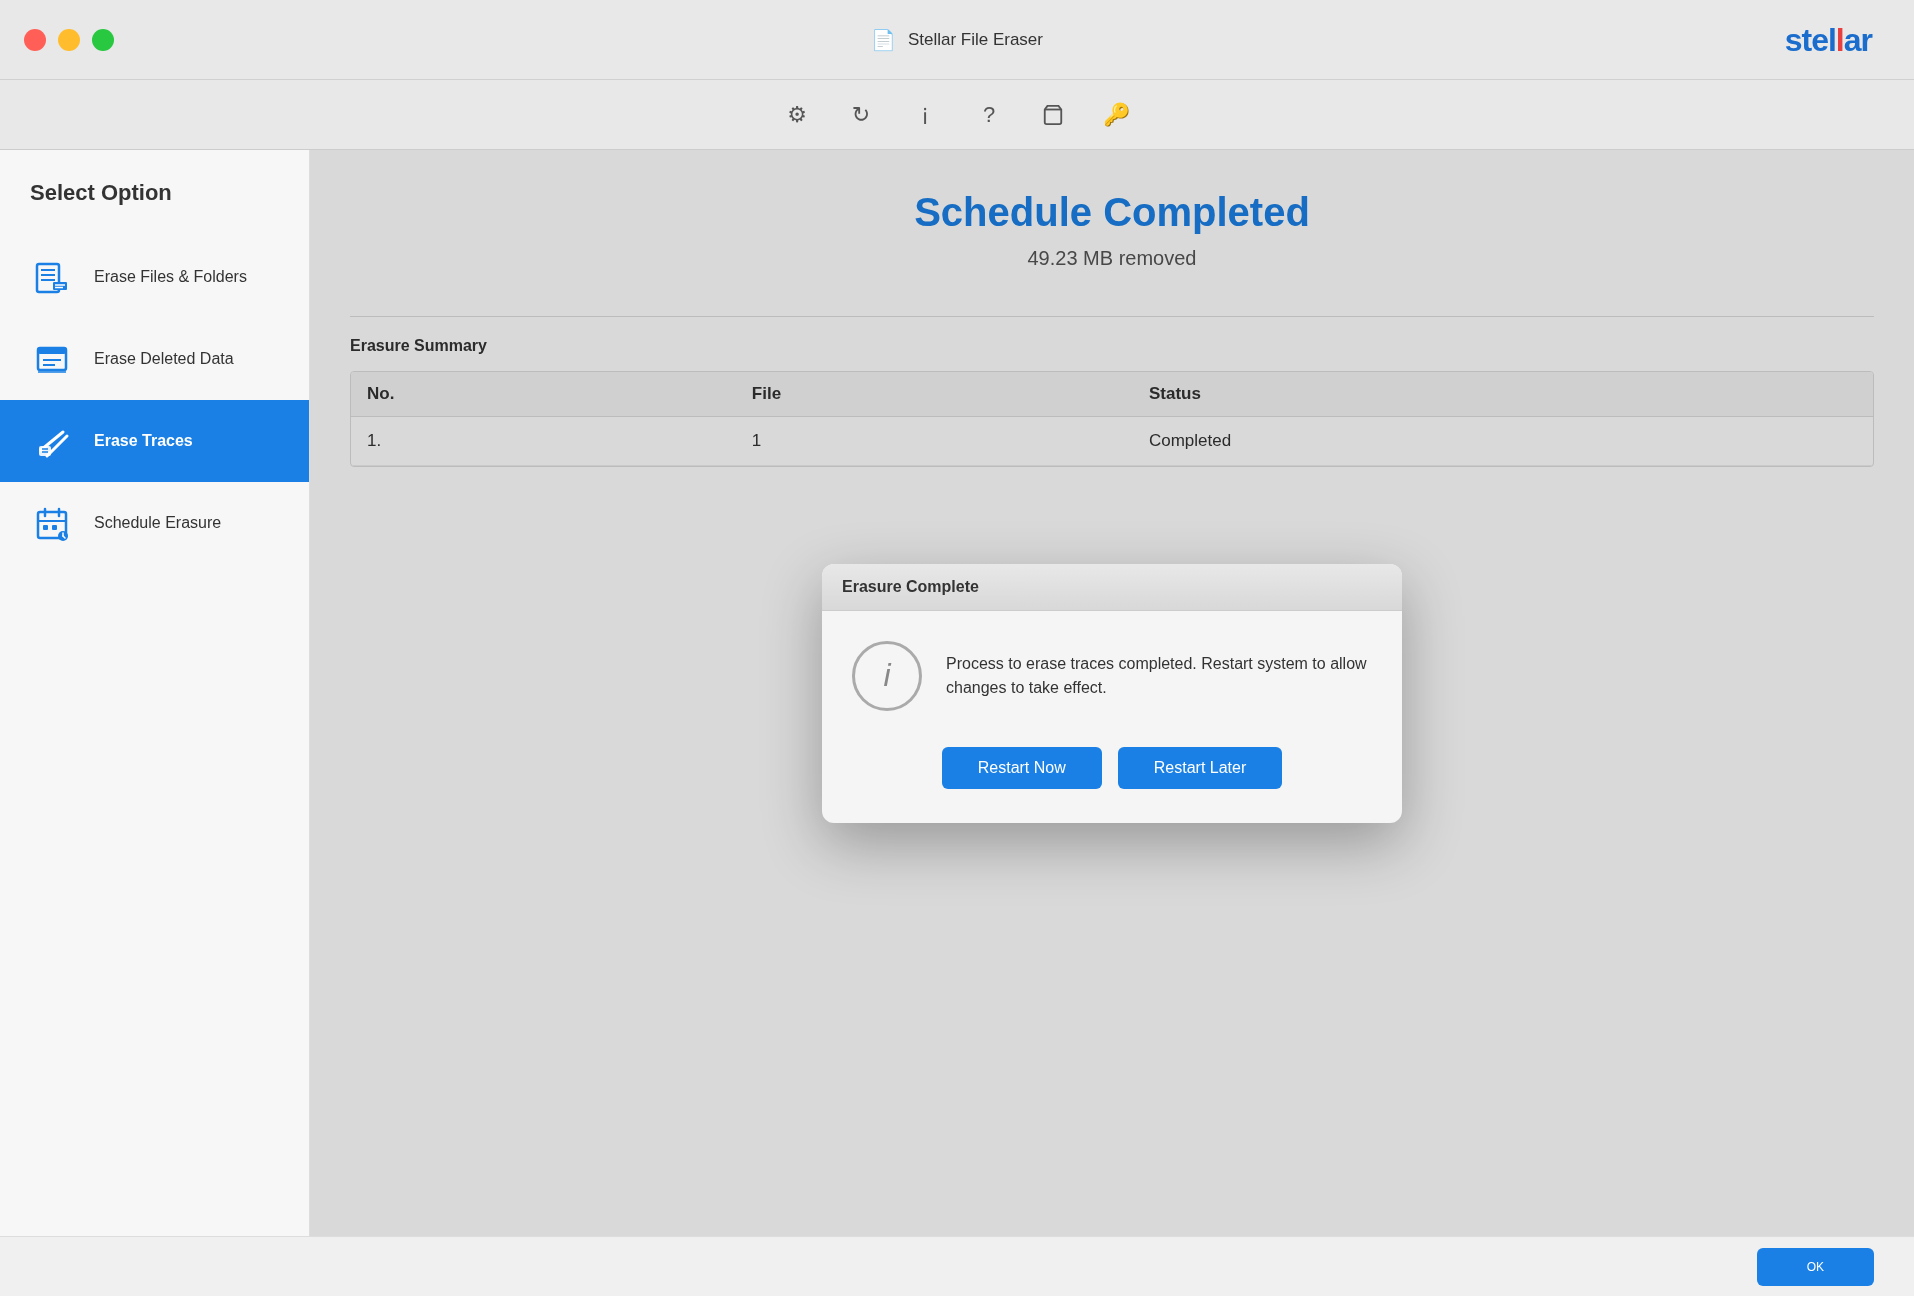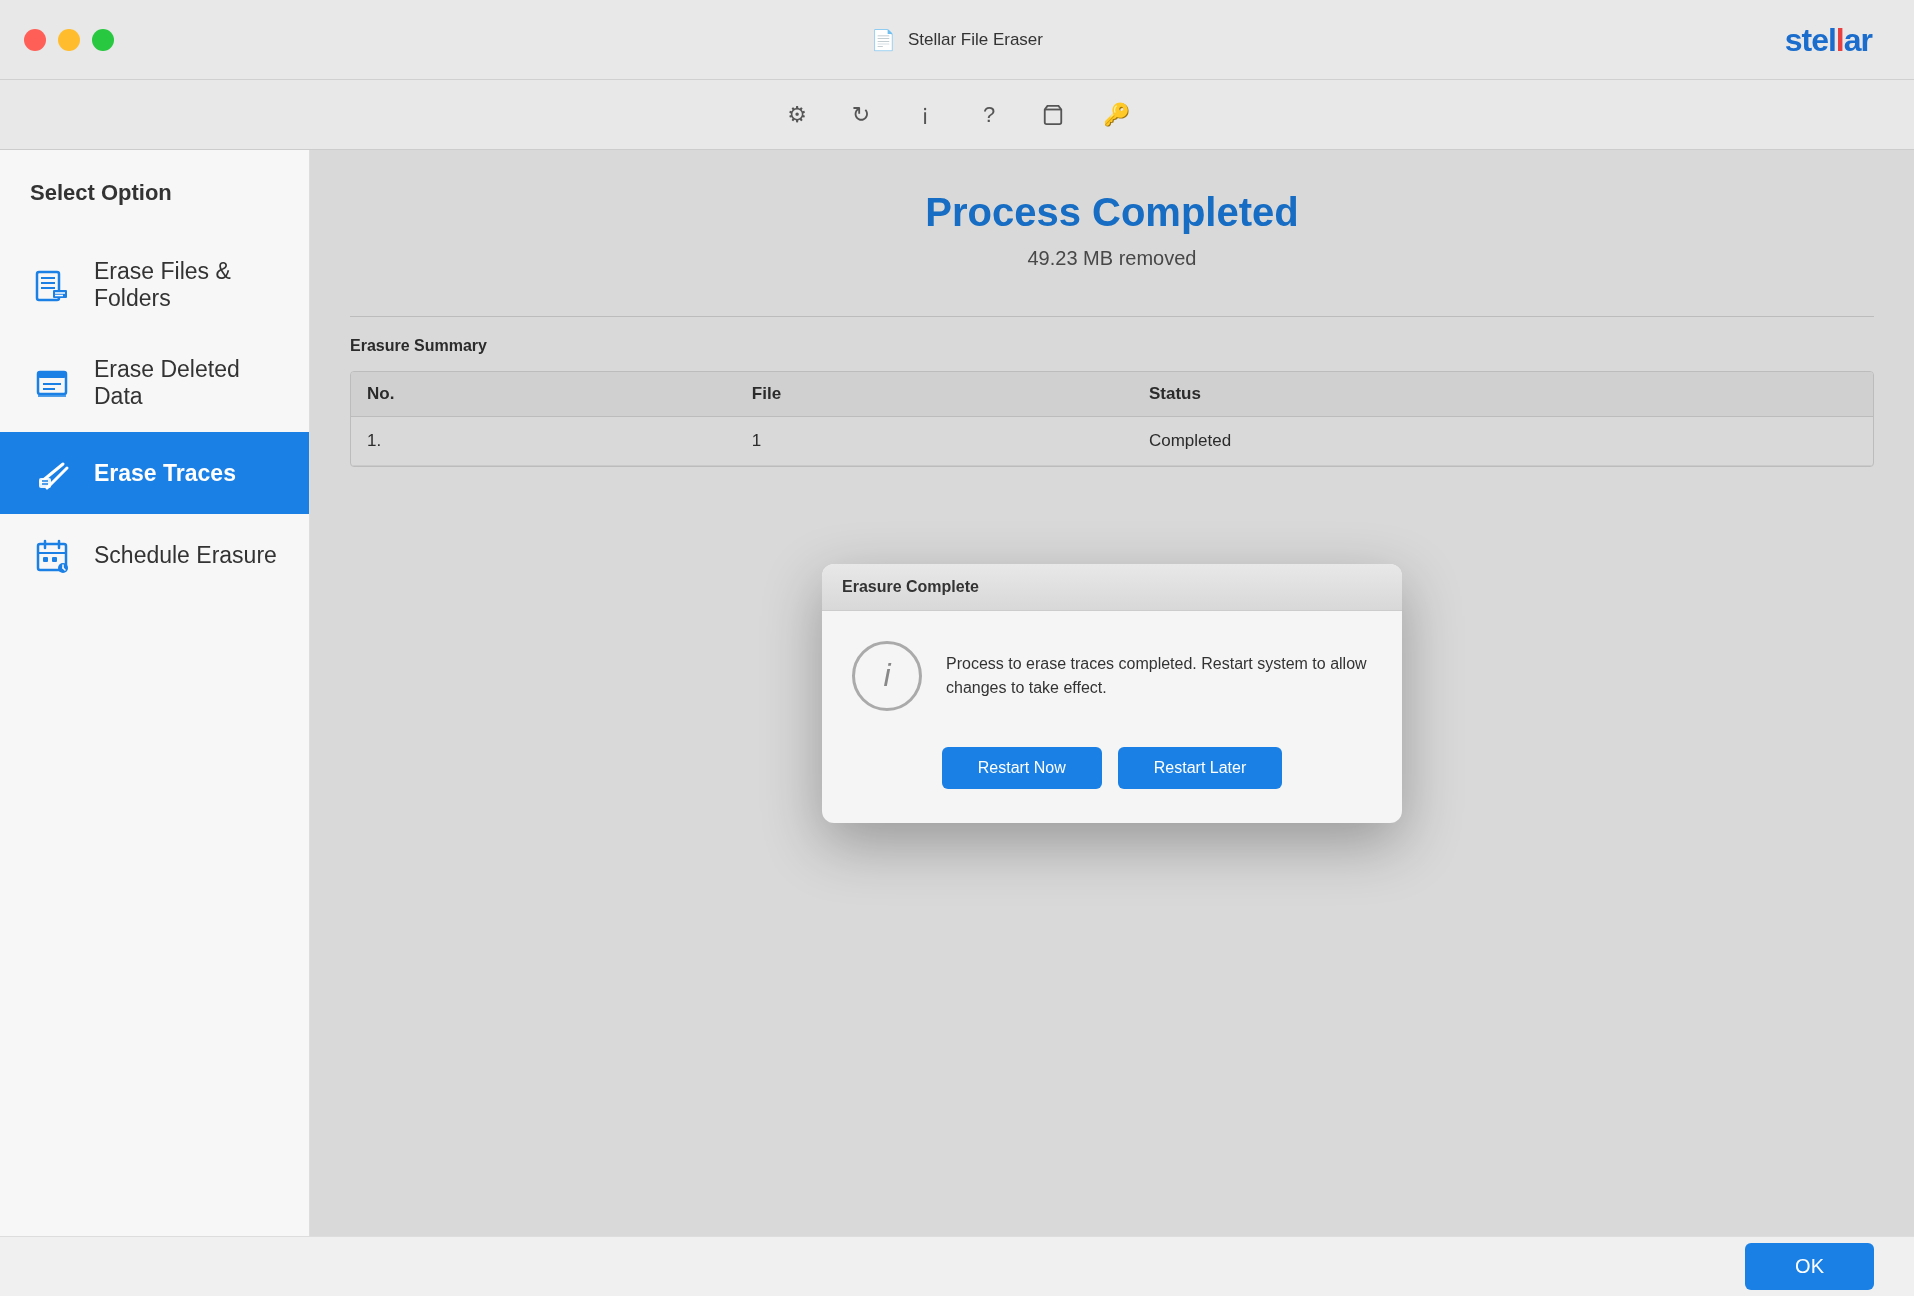--- a/index.html
+++ b/index.html
@@ -150,21 +150,21 @@
       display: flex;
       align-items: center;
       justify-content: center;
     }
 
     .sidebar-item.active .sidebar-item-icon {
       color: white;
     }
 
     .sidebar-item-label {
-      font-size: 23px;
+      font-size: 16px;
       font-weight: 500;
       color: #333;
     }
 
     
     .content {
       flex: 1;
       background: white;
       padding: 40px 40px 20px 40px;
       position: relative;
@@ -236,21 +236,21 @@
       justify-content: flex-end;
       padding: 0 40px;
     }
 
     .ok-button {
       background: #1a80e5;
       color: white;
       border: none;
       border-radius: 6px;
       padding: 12px 50px;
-      font-size: 20px;
+      font-size: 12px;
       font-weight: 500;
       cursor: pointer;
     }
 
     
     .dialog-overlay {
       position: absolute;
       top: 0; left: 0; right: 0; bottom: 0;
       background: rgba(0,0,0,0.15);
       display: flex;
@@ -413,21 +413,21 @@
           <circle cx="30" cy="32" r="5" fill="#1a80e5"></circle>
           <line x1="30" y1="29" x2="30" y2="32" stroke="white" stroke-width="1.5" stroke-linecap="round"></line>
           <line x1="30" y1="32" x2="32" y2="34" stroke="white" stroke-width="1.5" stroke-linecap="round"></line>
         </svg>
       </div>
       <span class="sidebar-item-label">Schedule Erasure</span>
     </div>
   </div>
 
   <div class="content">
-    <h1 class="process-title">Process Completed</h1>
+    <h1 class="process-title">Schedule Completed</h1>
     <p class="process-subtitle">49.23 MB removed</p>
 
     <hr class="content-divider">
 
     <div class="erasure-section-title">Erasure Summary</div>
 
     <div class="table-wrapper">
       <table class="data-table">
         <thead>
           <tr>

